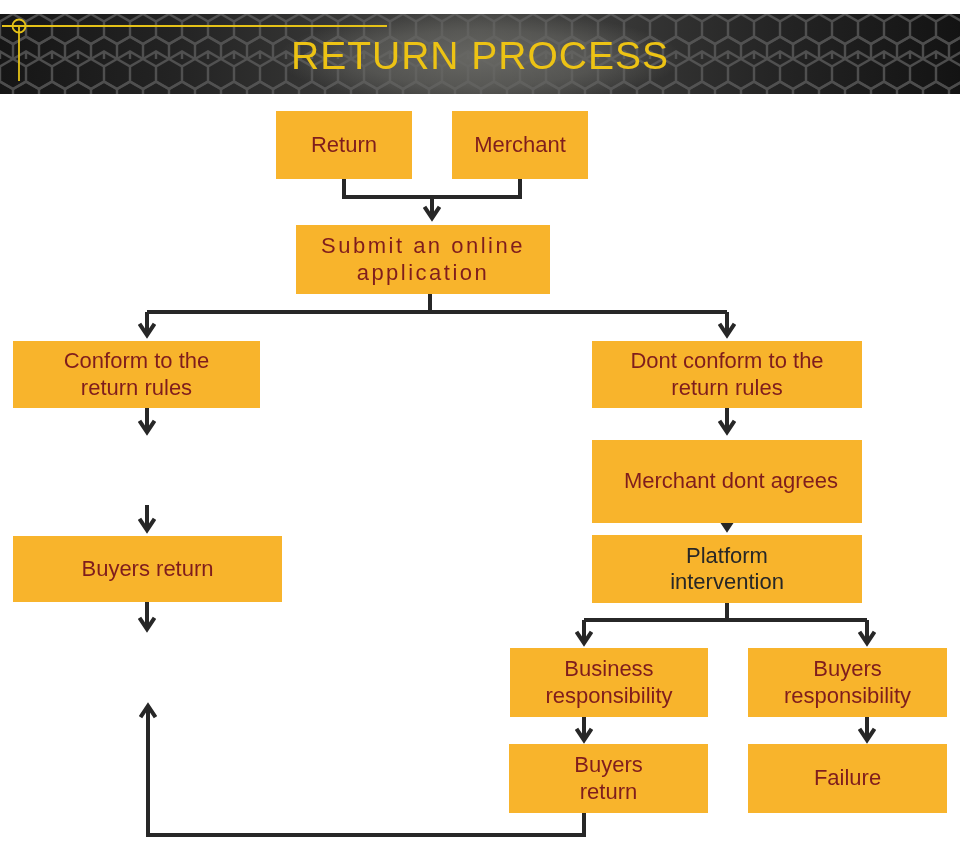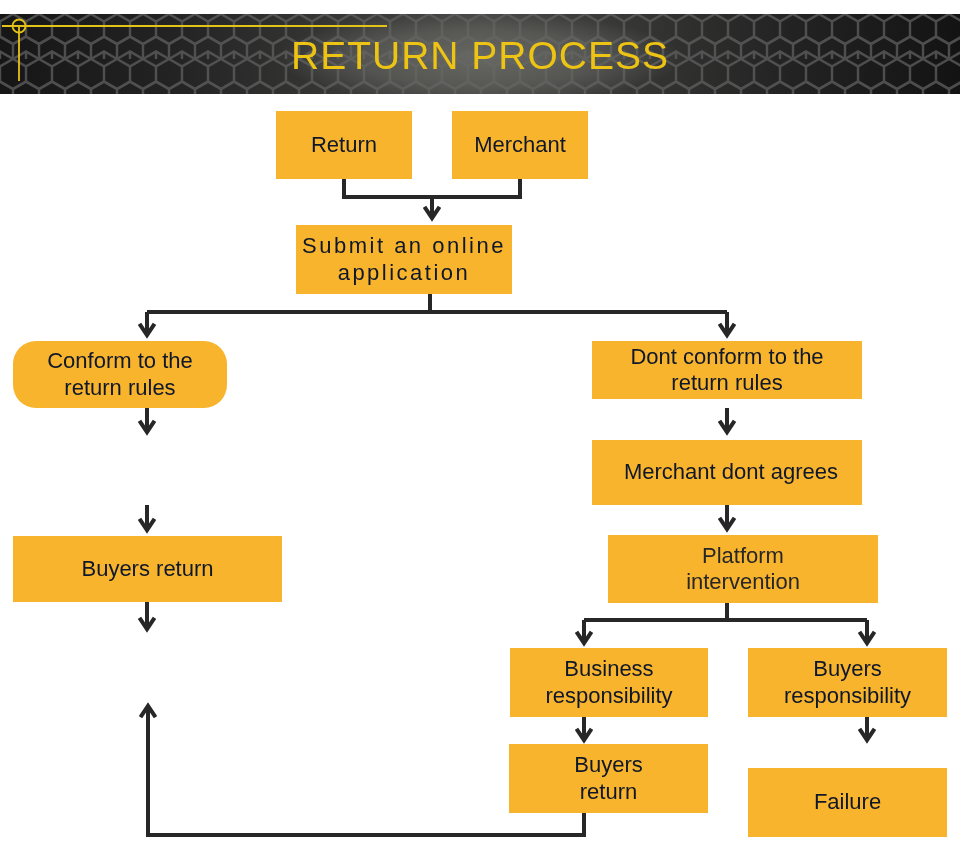--- a/index.html
+++ b/index.html
@@ -23,24 +23,24 @@
   .header .title{
     position:absolute;left:0;top:0;width:100%;height:100%;
     display:flex;align-items:center;justify-content:center;
     color:var(--title-yellow,#EDC314);font-size:39px;letter-spacing:1px;
     padding-top:3px;box-sizing:border-box;
   }
   
   .node{
     position:absolute;background:var(--box-yellow,#F8B42C);
     display:flex;align-items:center;justify-content:center;text-align:center;
-    color:#0f172a;font-size:22px;line-height:1.2;box-sizing:border-box;
+    color:#7f1d1d;font-size:22px;line-height:1.2;box-sizing:border-box;
   }
   .node .lbl{white-space:pre-line;}
-  .node.dark{color:var(--connector,#272727);margin-left:16px;}
+  .node.dark{color:var(--connector,#272727);}
   .node.spaced{letter-spacing:2.5px;}
   .edges{position:absolute;left:0;top:0;}
 </style>
 </head>
 <body>
 
 <div class="stage">
 
   <div class="header">
     <svg class="mesh" width="960" height="80">
@@ -103,37 +103,37 @@
   </svg>
 
   <div class="node" style="left:276px;top:111px;width:136px;height:68px;">
     <span class="lbl">Return</span>
   </div>
 
   <div class="node" style="left:452px;top:111px;width:136px;height:68px;">
     <span class="lbl">Merchant</span>
   </div>
 
-  <div class="node spaced" style="left:296px;top:225px;width:216px;height:69px;">
+  <div class="node spaced" style="left:296px;top:225px;width:254px;height:69px;">
     <span class="lbl">Submit an online
 application</span>
   </div>
 
-  <div class="node" style="left:13px;top:341px;width:214px;height:67px;border-radius:23px;">
+  <div class="node" style="left:13px;top:341px;width:247px;height:67px;">
     <span class="lbl">Conform to the
 return rules</span>
   </div>
 
-  <div class="node" style="left:592px;top:341px;width:270px;height:58px;">
+  <div class="node" style="left:592px;top:341px;width:270px;height:67px;">
     <span class="lbl">Dont conform to the
 return rules</span>
   </div>
 
 
-  <div class="node" style="left:592px;top:440px;width:270px;height:65px;padding-left:8px;">
+  <div class="node" style="left:592px;top:440px;width:270px;height:83px;padding-left:8px;">
     <span class="lbl">Merchant dont agrees</span>
   </div>
 
   <div class="node" style="left:13px;top:536px;width:269px;height:66px;">
     <span class="lbl">Buyers return</span>
   </div>
 
   <div class="node dark" style="left:592px;top:535px;width:270px;height:68px;">
     <span class="lbl">Platform
 intervention</span>
@@ -148,17 +148,17 @@
   <div class="node" style="left:748px;top:648px;width:199px;height:69px;">
     <span class="lbl">Buyers
 responsibility</span>
   </div>
 
   <div class="node" style="left:509px;top:744px;width:199px;height:69px;">
     <span class="lbl">Buyers
 return</span>
   </div>
 
-  <div class="node" style="left:748px;top:744px;width:199px;height:69px;margin-top:24px;">
+  <div class="node" style="left:748px;top:744px;width:199px;height:69px;">
     <span class="lbl">Failure</span>
   </div>
 
 </div>
 
 </body></html>

